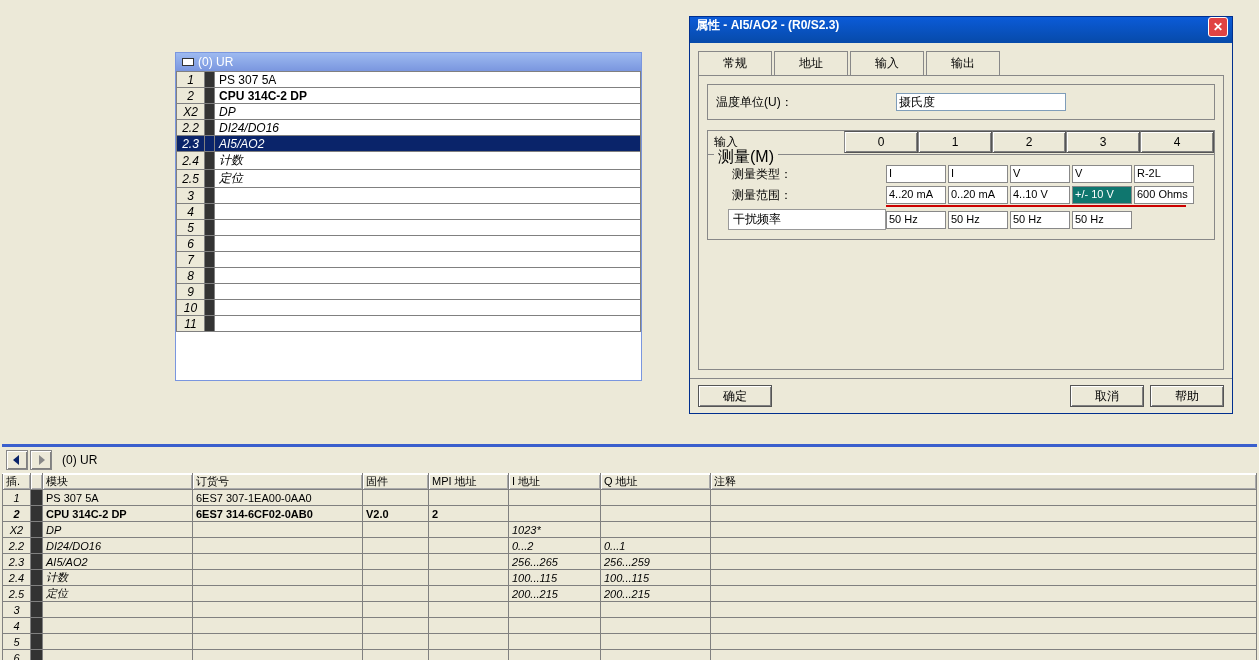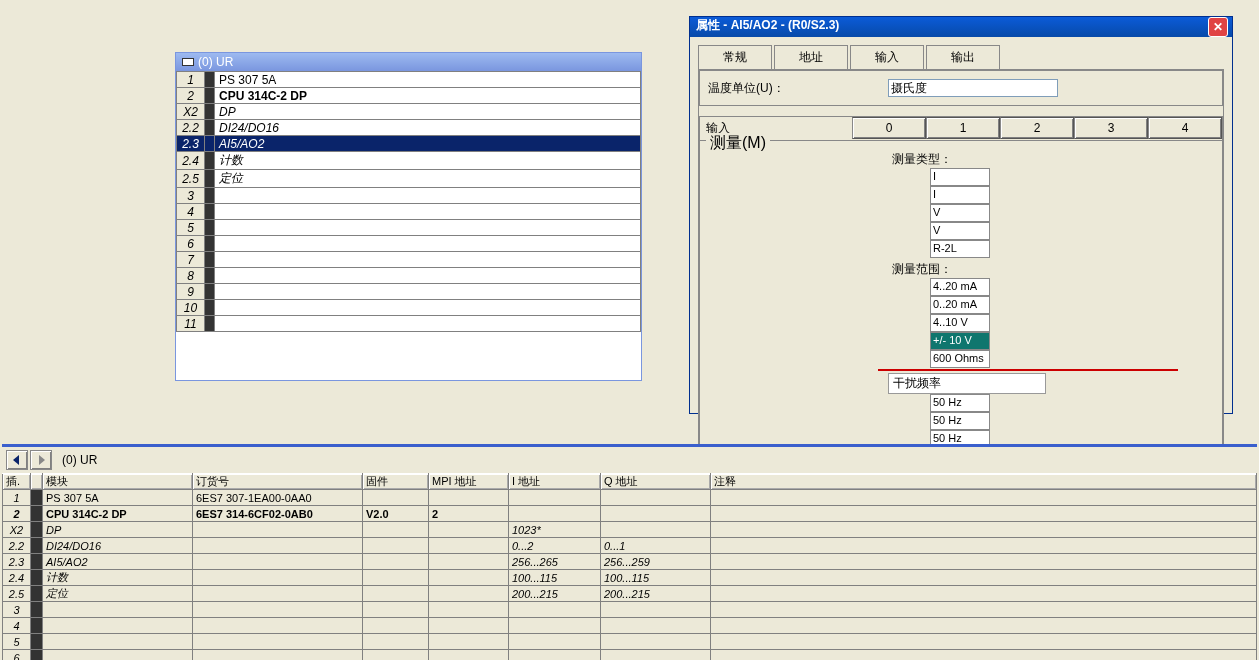--- a/index.html
+++ b/index.html
@@ -109,21 +109,21 @@
   }
   .tab.active {
     border-top: 1px solid #888;
     background: #ece9d8;
     position: relative;
     z-index: 2;
   }
   .tab-panel {
     border: 1px solid #888;
     margin: 0 8px 8px 8px;
-    padding: 0;
+    padding: 8px;
     flex: 1;
     background: #ece9d8;
   }
   .field-row { display: flex; align-items: center; margin-bottom: 10px; }
   .field-row label { width: 180px; }
   .field-row input[type=text] {
     border: 1px solid #7f9db9;
     height: 18px; width: 170px;
     padding-left: 2px;
     font-family: inherit;
@@ -162,21 +162,20 @@
     position: absolute;
     top: -8px; left: 6px;
     background: #ece9d8;
     padding: 0 4px;
     font-size: 16px;
   }
   .meas-row {
     display: flex;
     align-items: center;
     margin-bottom: 3px;
-    flex-direction: column;
   }
   .meas-row .mlabel {
     width: 170px;
     padding-left: 16px;
   }
   .meas-row .mlabel.box {
     border: 1px solid #999;
     padding: 1px 4px;
     margin-left: 12px;
     width: 158px;

